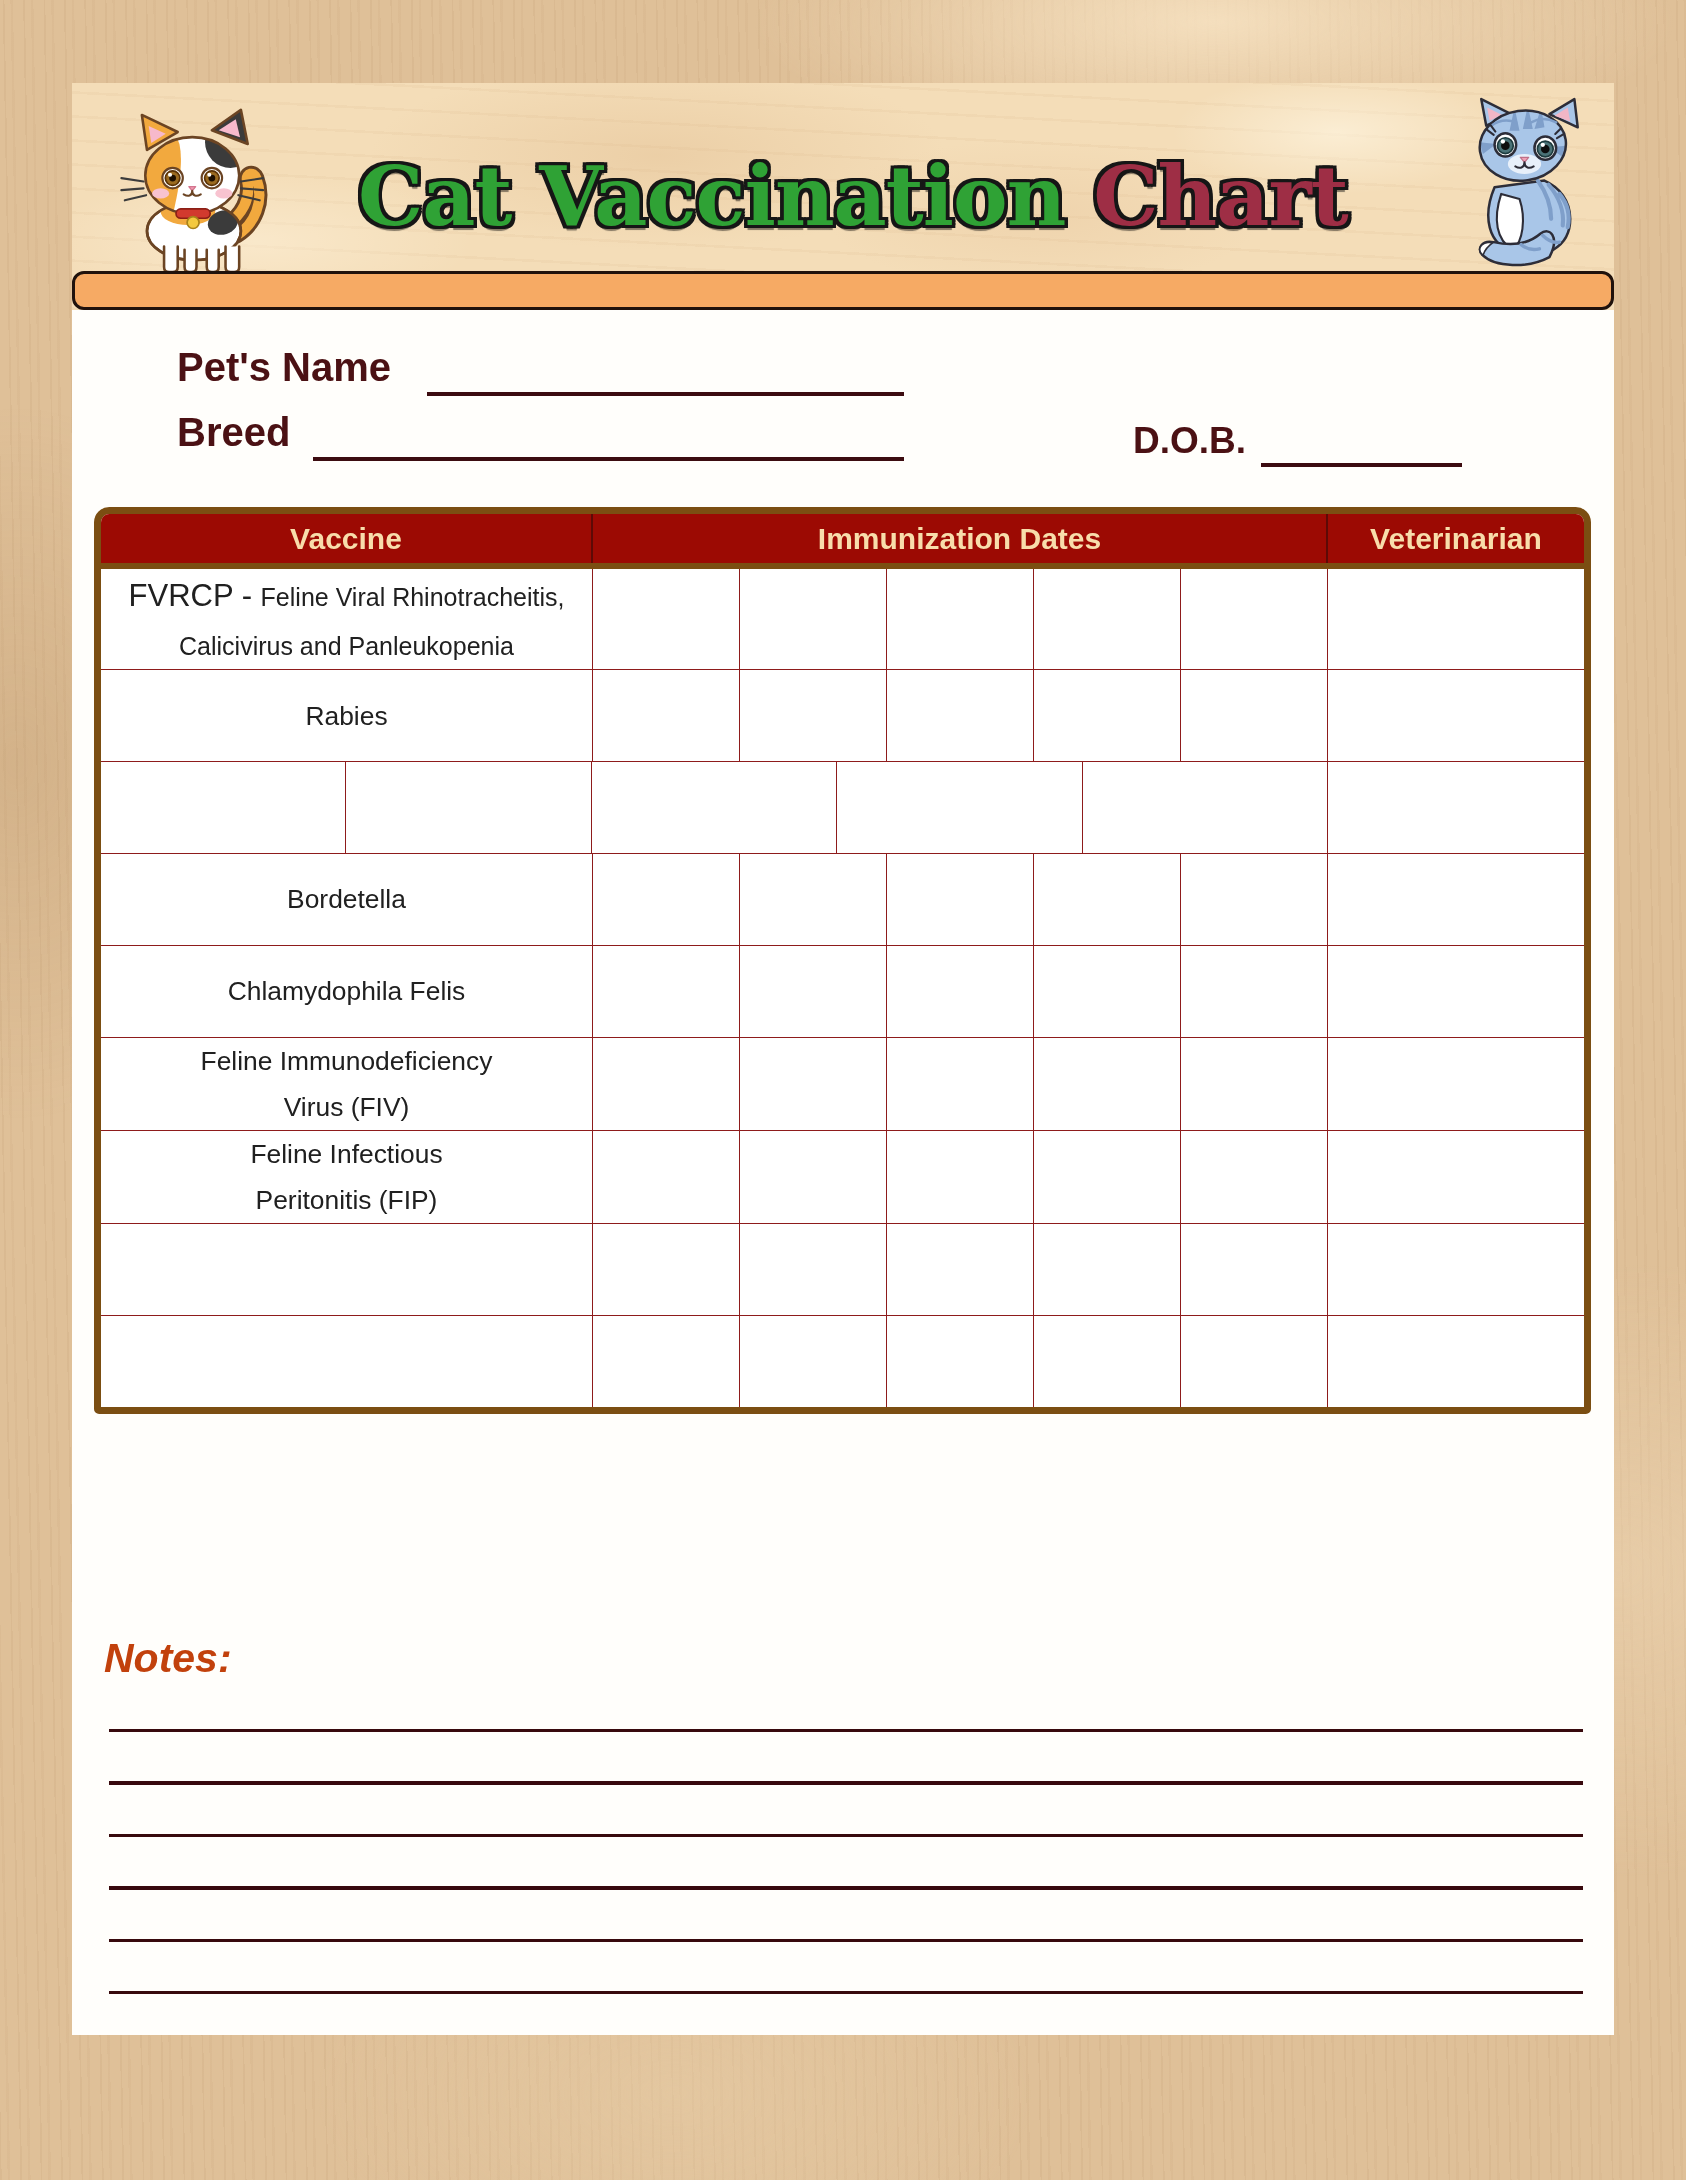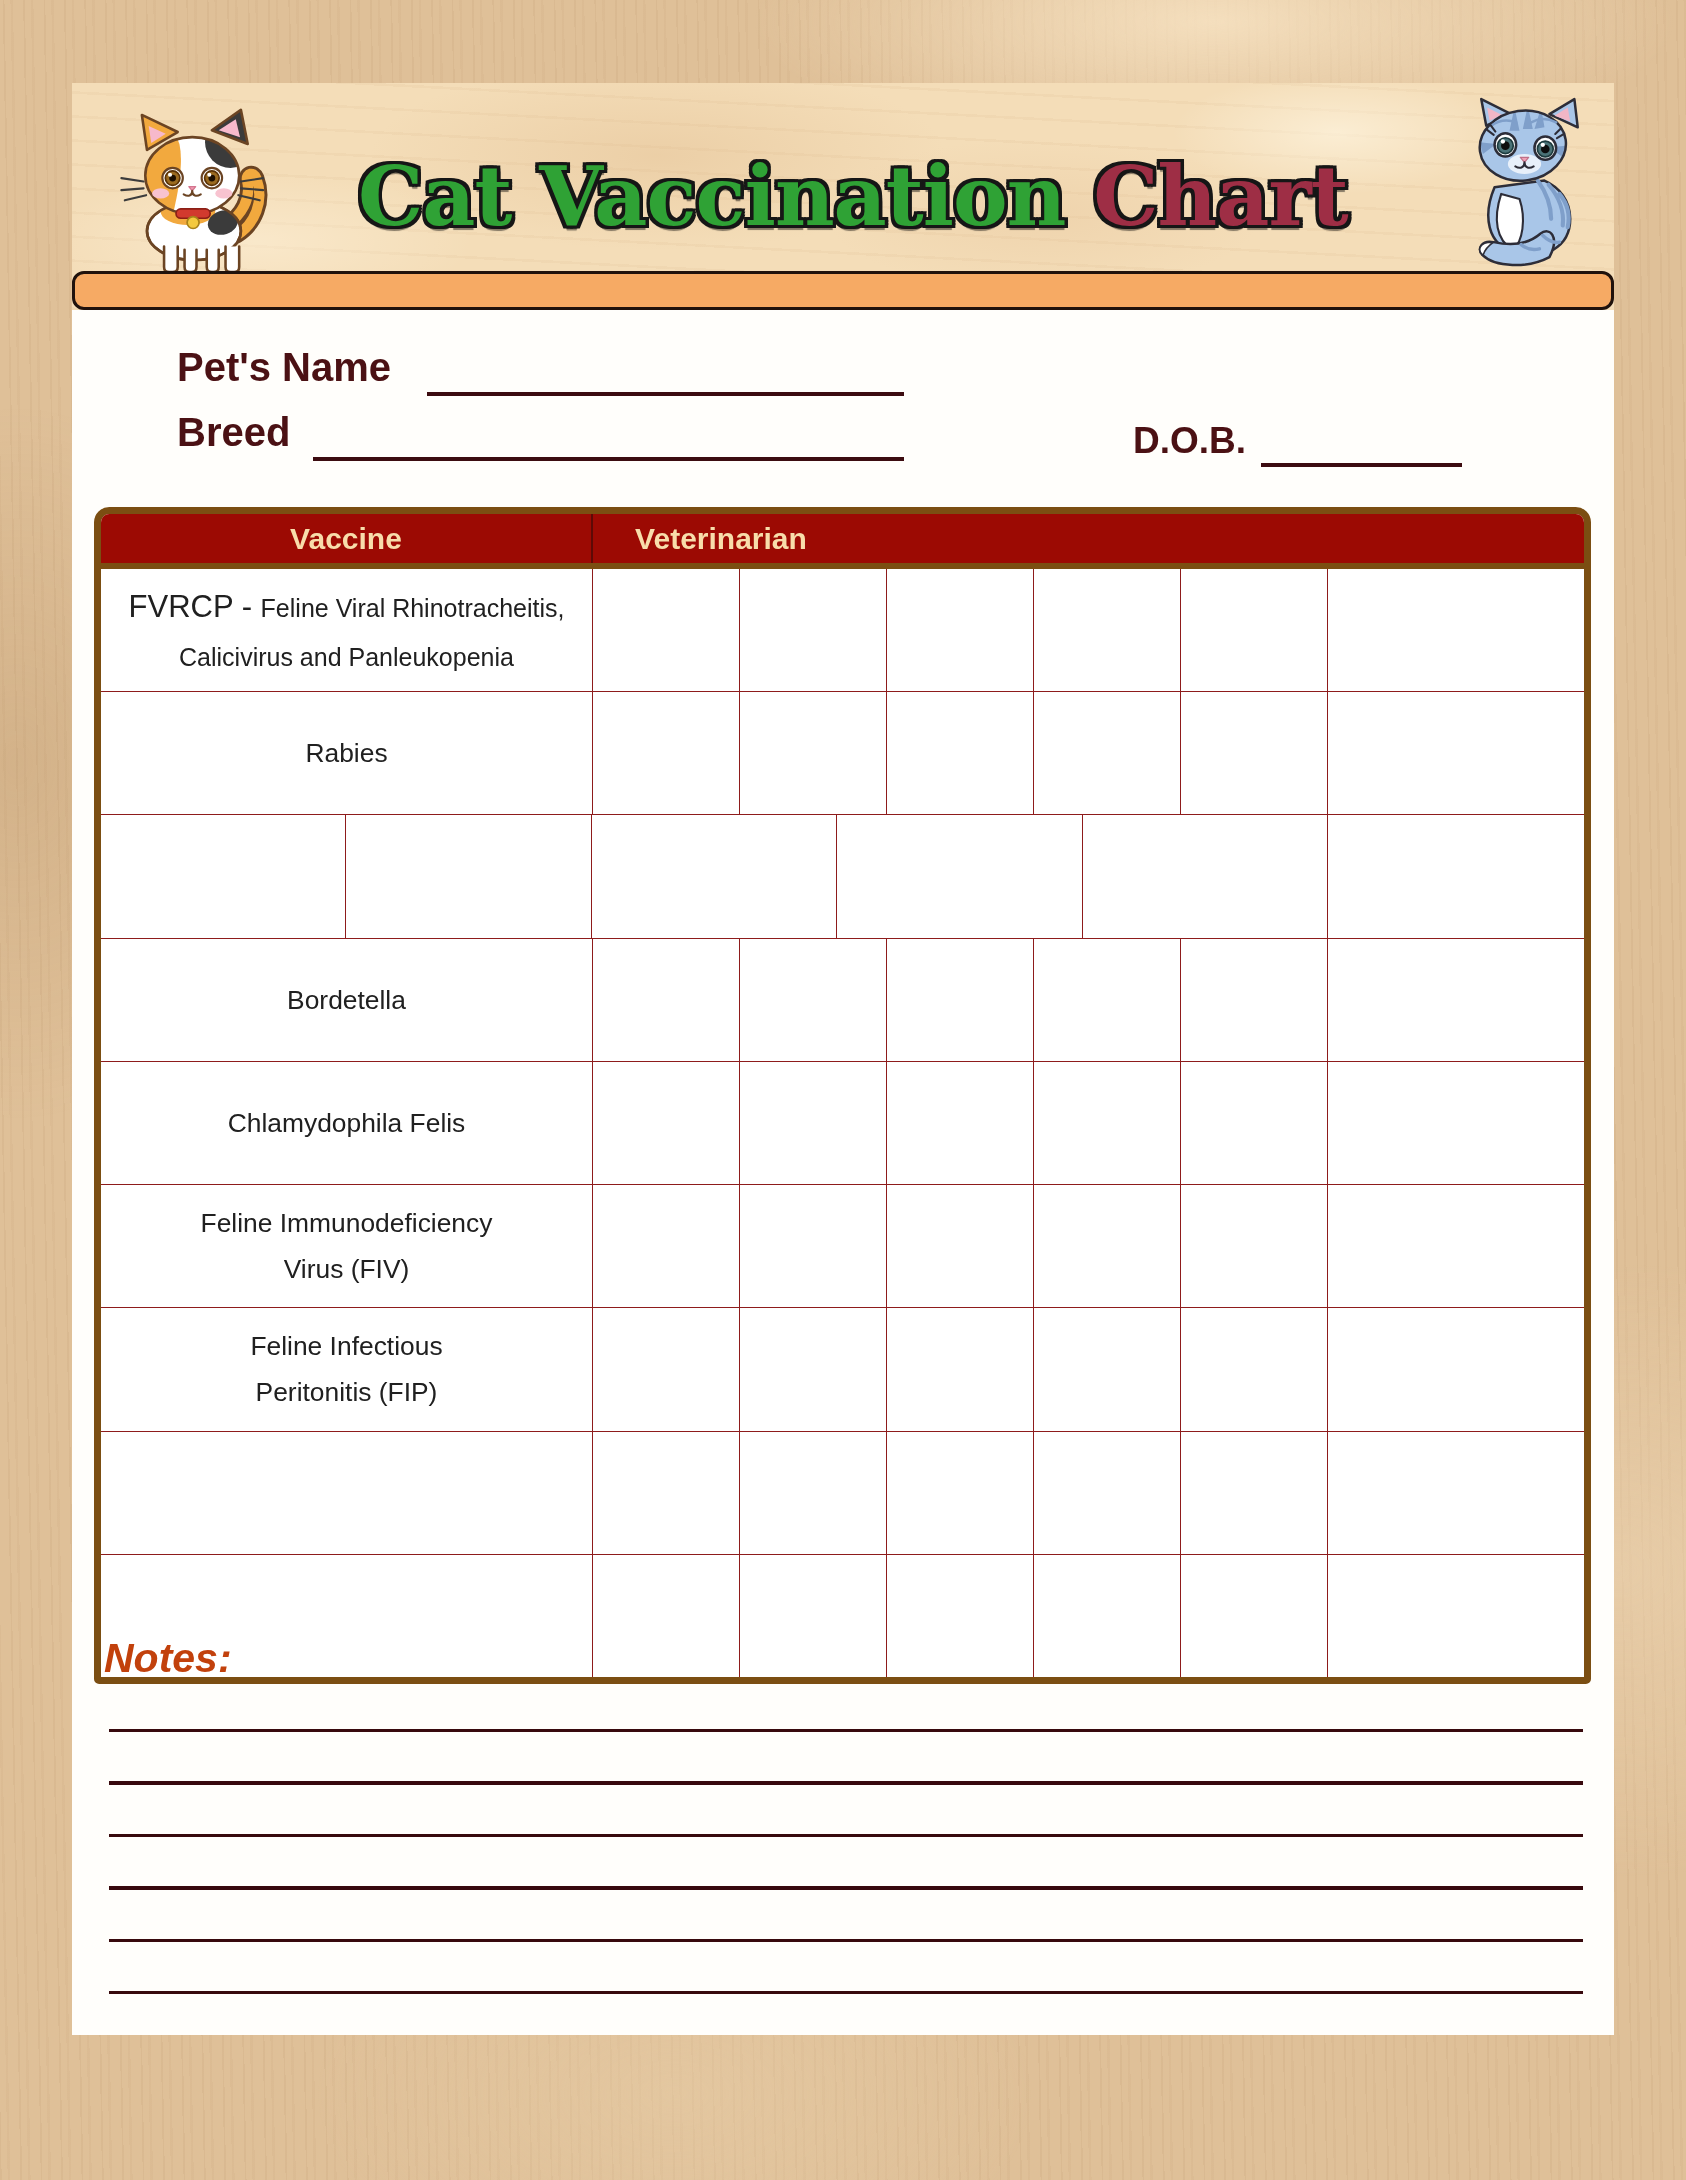--- a/index.html
+++ b/index.html
@@ -48,21 +48,21 @@
   .hand{color:#4b1114;font-weight:bold;}
   .lbl-pet{position:absolute;left:105px;top:262px;font-size:40px;}
   .lbl-breed{position:absolute;left:105px;top:327px;font-size:40px;}
   .lbl-dob{position:absolute;left:1061px;top:337px;font-size:37px;color:#4b1114;font-weight:bold;}
   .wline{position:absolute;height:4.3px;background:#3c0c10;}
   .line-pet{left:355px;top:309px;width:477px;}
   .line-breed{left:241px;top:374px;width:591px;}
   .line-dob{left:1189px;top:380px;width:201px;}
   
   .vtable{
-    position:absolute;left:22px;top:424px;width:1497px;height:1177px;box-sizing:border-box;
+    position:absolute;left:22px;top:424px;width:1497px;height:907px;box-sizing:border-box;
     border:7.7px solid #7b4e12;border-radius:15.3px 15.3px 5.1px 5.1px;background:#fff;overflow:hidden;
     display:flex;flex-direction:column;
   }
   .thead{display:flex;height:49px;flex:0 0 auto;background:#9c0a03;border-bottom:6px solid #7b4e12;
     color:#f8ddab;font-weight:bold;font-size:30px;}
   .th{display:flex;align-items:center;justify-content:center;box-sizing:border-box;}
   .th-vaccine{width:492px;border-right:2.6px solid #5d0a06;}
   .th-dates{flex:1;border-right:2.6px solid #5d0a06;}
   .th-vet{width:256px;}
   .tbody{display:flex;flex-direction:column;flex:1;}
@@ -187,20 +187,21 @@
   <span class="hand lbl-pet">Pet's Name</span>
   <div class="wline line-pet"></div>
   <span class="hand lbl-breed">Breed</span>
   <div class="wline line-breed"></div>
   <span class="lbl-dob">D.O.B.</span>
   <div class="wline line-dob"></div>
 
   <div class="vtable">
     <div class="thead">
       <div class="th th-vaccine">Vaccine</div>
+      <div class="th th-dates">Immunization Dates</div>
       <div class="th th-vet">Veterinarian</div>
     </div>
     <div class="tbody">
         <div class="trow">
     <div class="vcell">
             <div class="vtext"><span class="vx-prefix">FVRCP - </span><span class="vx-sub">Feline Viral Rhinotracheitis,</span><br><span class="vx-sub">Calicivirus and Panleukopenia</span></div>
           </div>
     <div class="dates">
             <div class="date-cell"></div>
             <div class="date-cell"></div>

